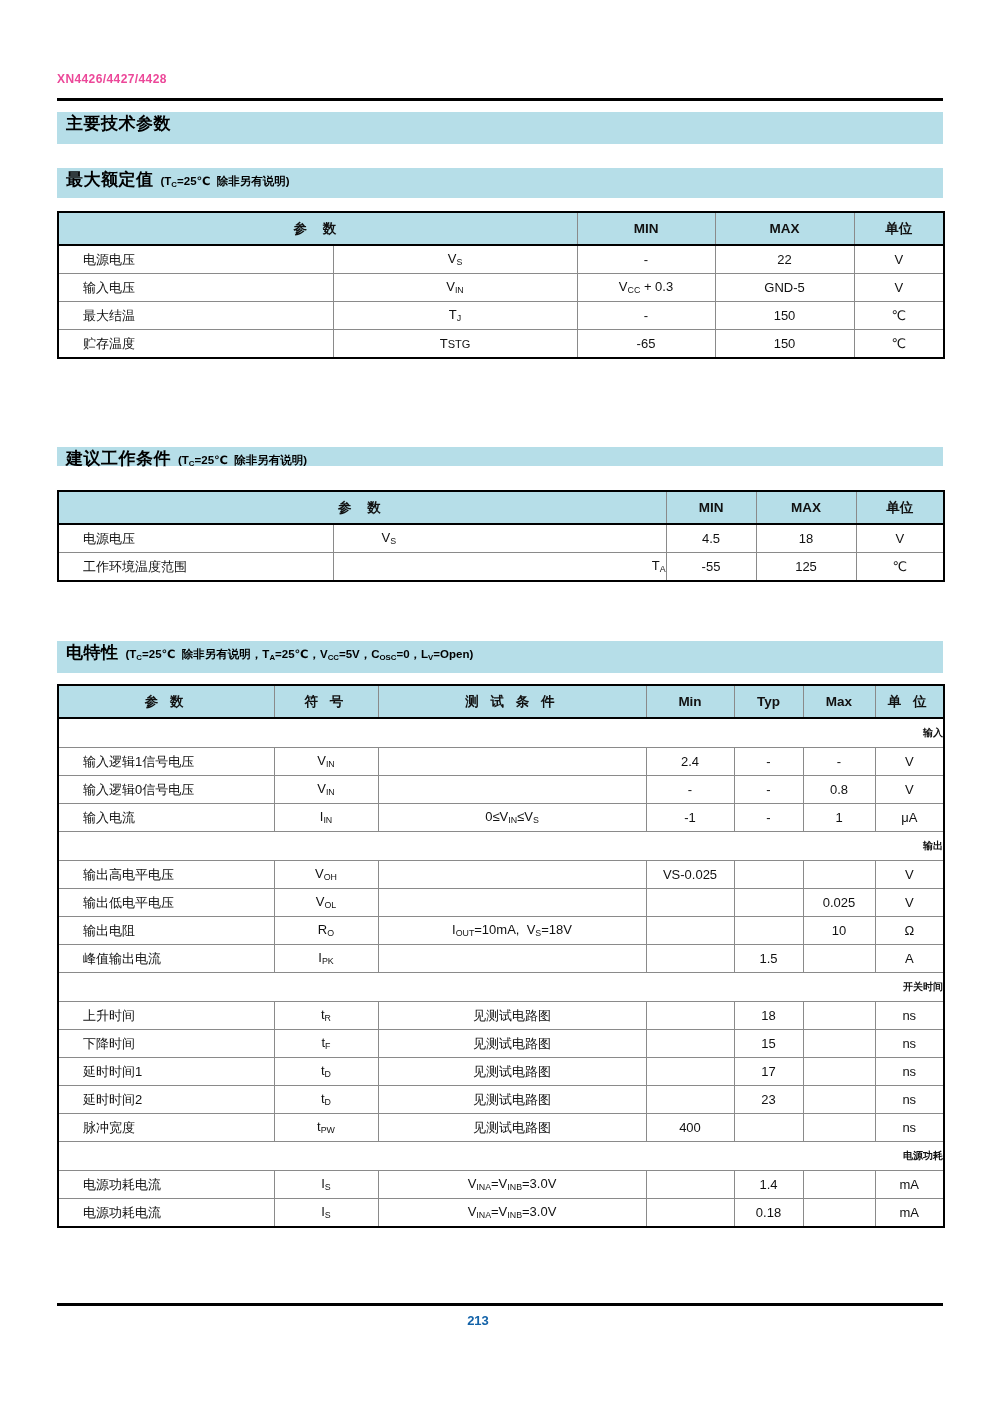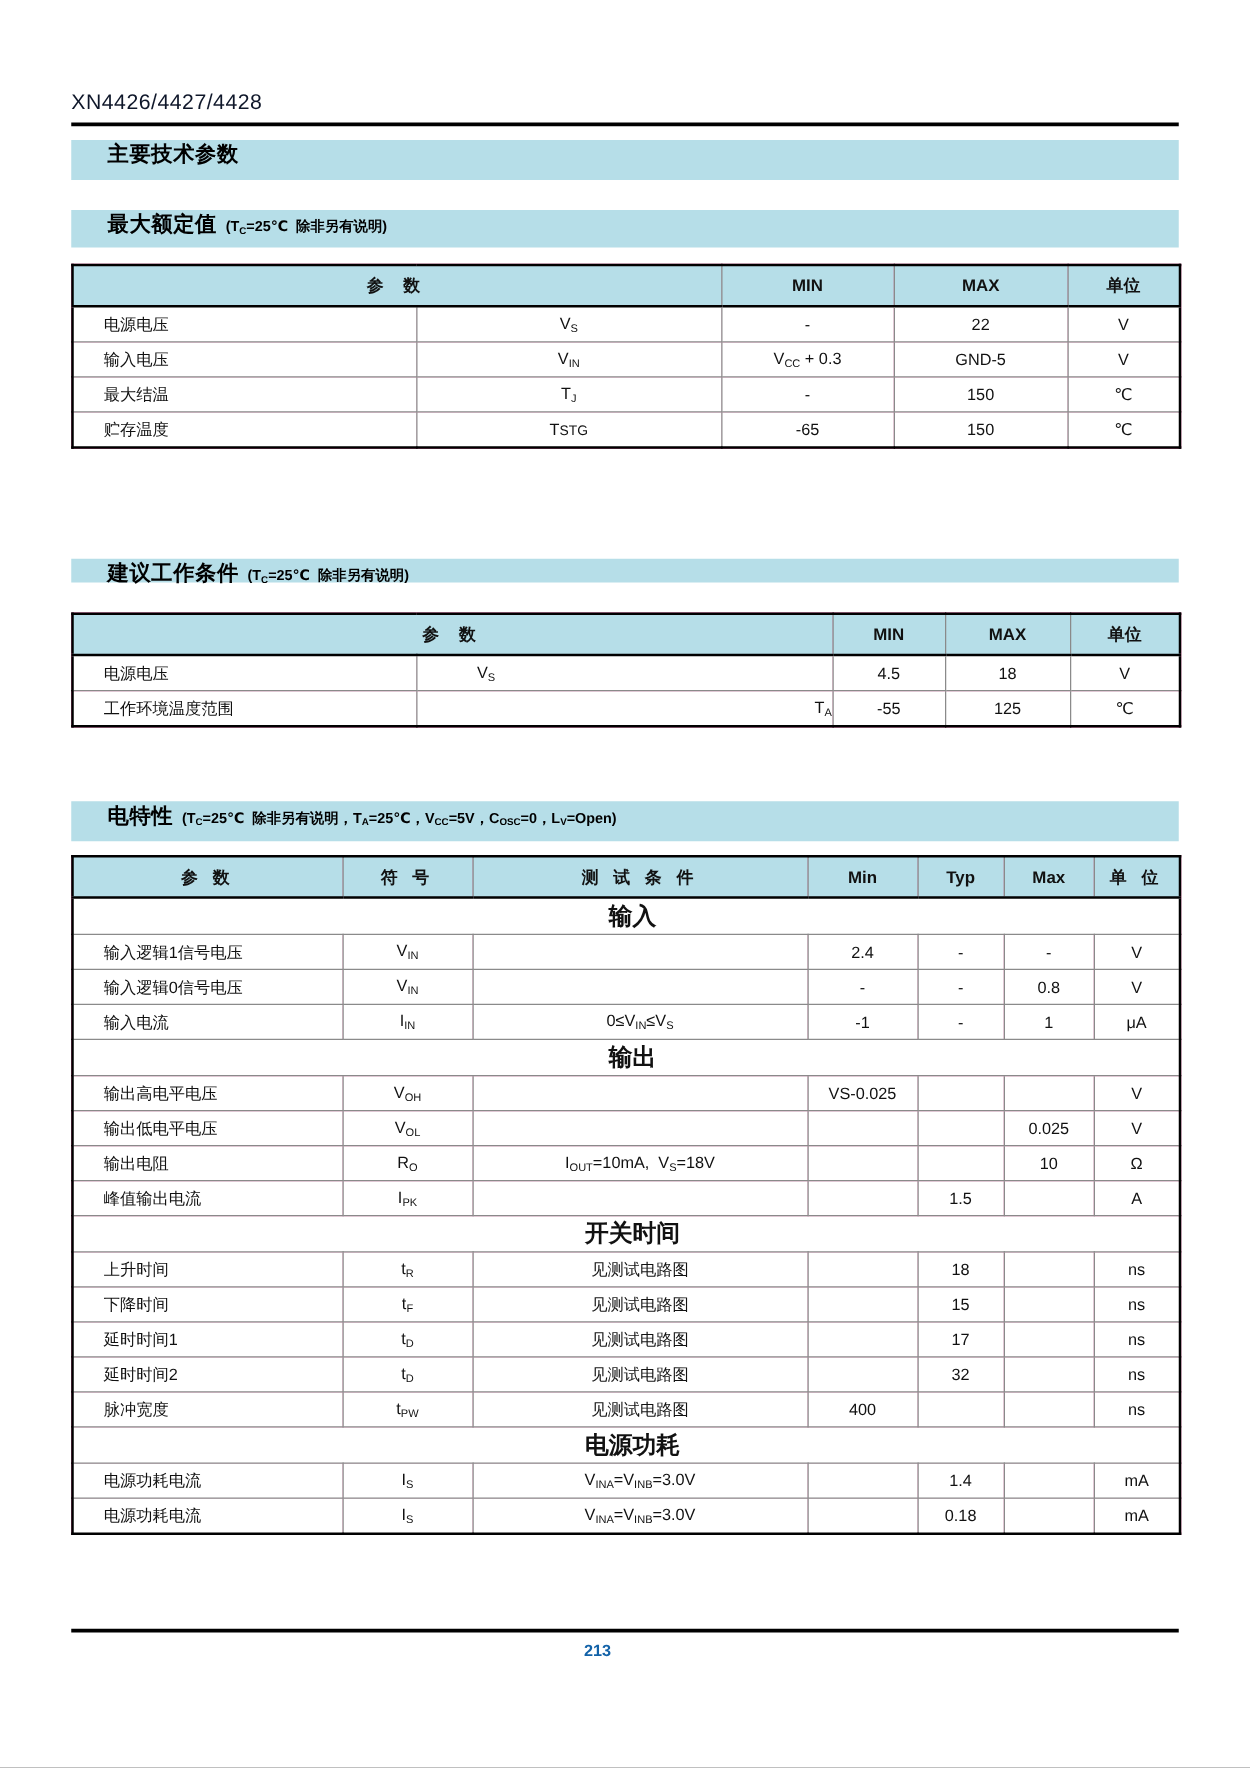--- a/index.html
+++ b/index.html
@@ -17,42 +17,41 @@
     font-family: "Liberation Sans", "DejaVu Sans", sans-serif;
     color: #111;
     overflow: hidden;
   }
 
   
   .doc-title {
     position: absolute;
     left: 57px;
     top: 72px;
-    font-size: 17px;
-    font-weight: normal;
-    color: #0f172a;
+    font-size: 12px;
+    font-weight: bold;
+    color: #ec4899;
     letter-spacing: .4px;
   }
   .rule-top {
     position: absolute;
     left: 57px;
     top: 98px;
     width: 886px;
     height: 3px;
     background: #000;
   }
 
   
   .band {
     position: absolute;
     left: 57px;
     width: 886px;
     background: #b6dee8;
     box-sizing: border-box;
-    padding-left: 20px;
   }
   .band-title {
     font-size: 17px;
     font-weight: bold;
     color: #000;
     letter-spacing: .5px;
   }
   .band-sub {
     font-size: 11.5px;
     font-weight: bold;
@@ -96,24 +95,24 @@
     border-bottom: 2px solid #000;
   }
   table.dt {
     border: 2px solid #000;
   }
   table.dt td.left {
     text-align: left;
     padding-left: 24px;
   }
   table.dt tr.grp td {
-    text-align: center;
+    text-align: right;
     padding-left: 10px;
     font-weight: bold;
-    font-size: 19px;
+    font-size: 10px;
     height: 28px;
   }
   .sp-wide { letter-spacing: 6px; padding-left: 6px; }
   .sp-mid  { letter-spacing: 4px; padding-left: 4px; }
 
   
   .rule-bottom {
     position: absolute;
     left: 57px;
     top: 1303px;
@@ -371,21 +370,21 @@
         <td></td>
         <td>17</td>
         <td></td>
         <td>ns</td>
       </tr>
       <tr>
         <td class="left">延时时间2</td>
         <td>t<sub>D</sub></td>
         <td>见测试电路图</td>
         <td></td>
-        <td>32</td>
+        <td>23</td>
         <td></td>
         <td>ns</td>
       </tr>
       <tr>
         <td class="left">脉冲宽度</td>
         <td>t<sub>PW</sub></td>
         <td>见测试电路图</td>
         <td>400</td>
         <td></td>
         <td></td>

